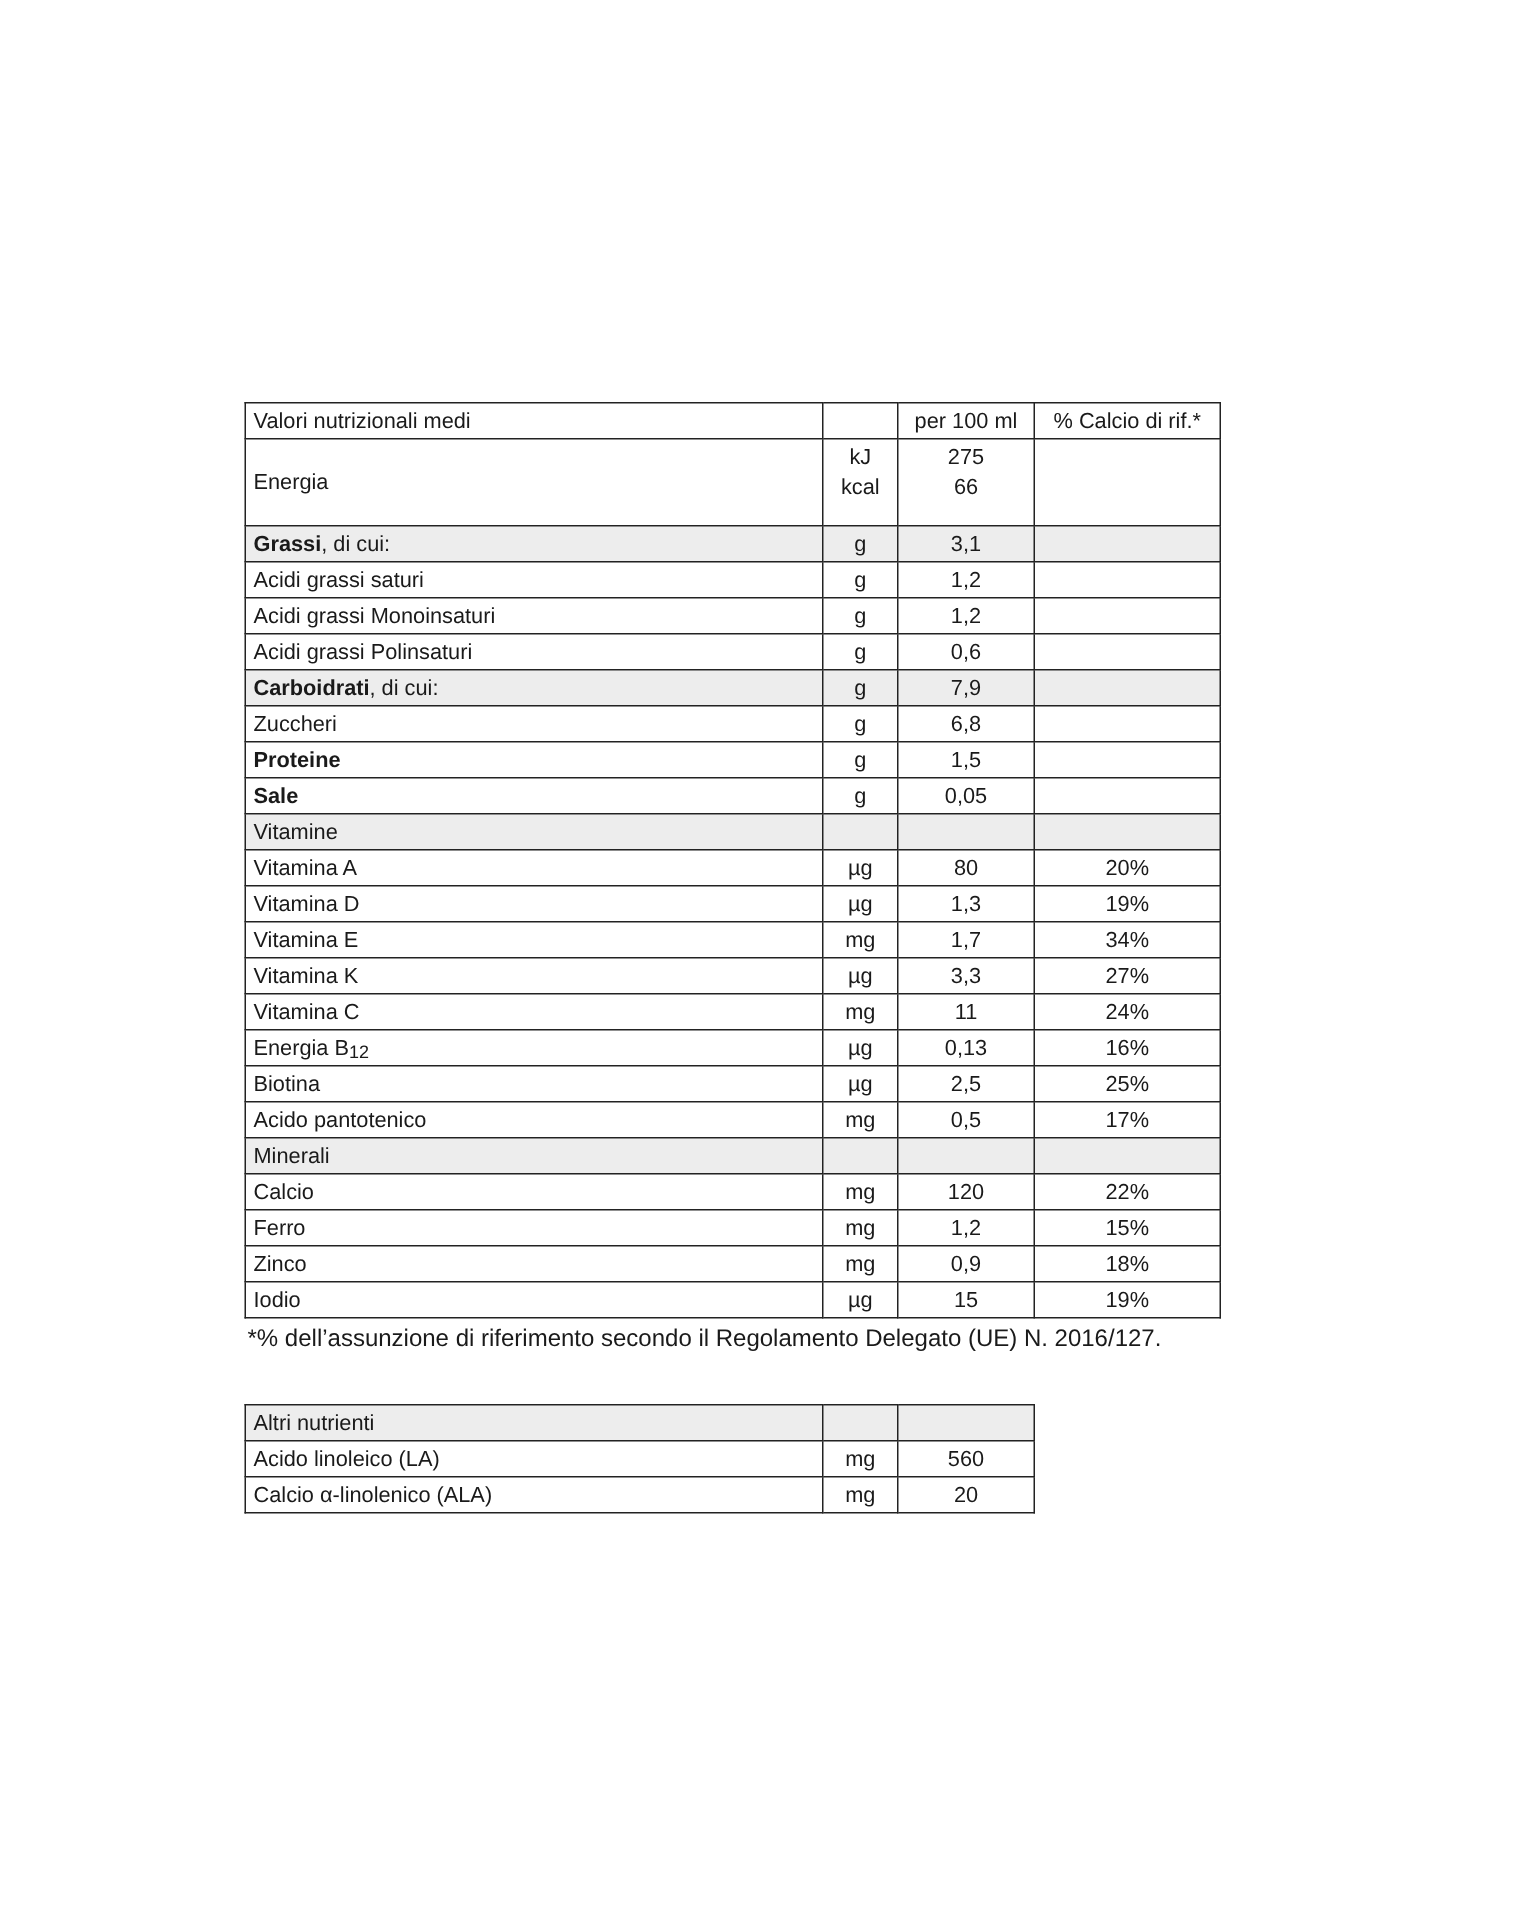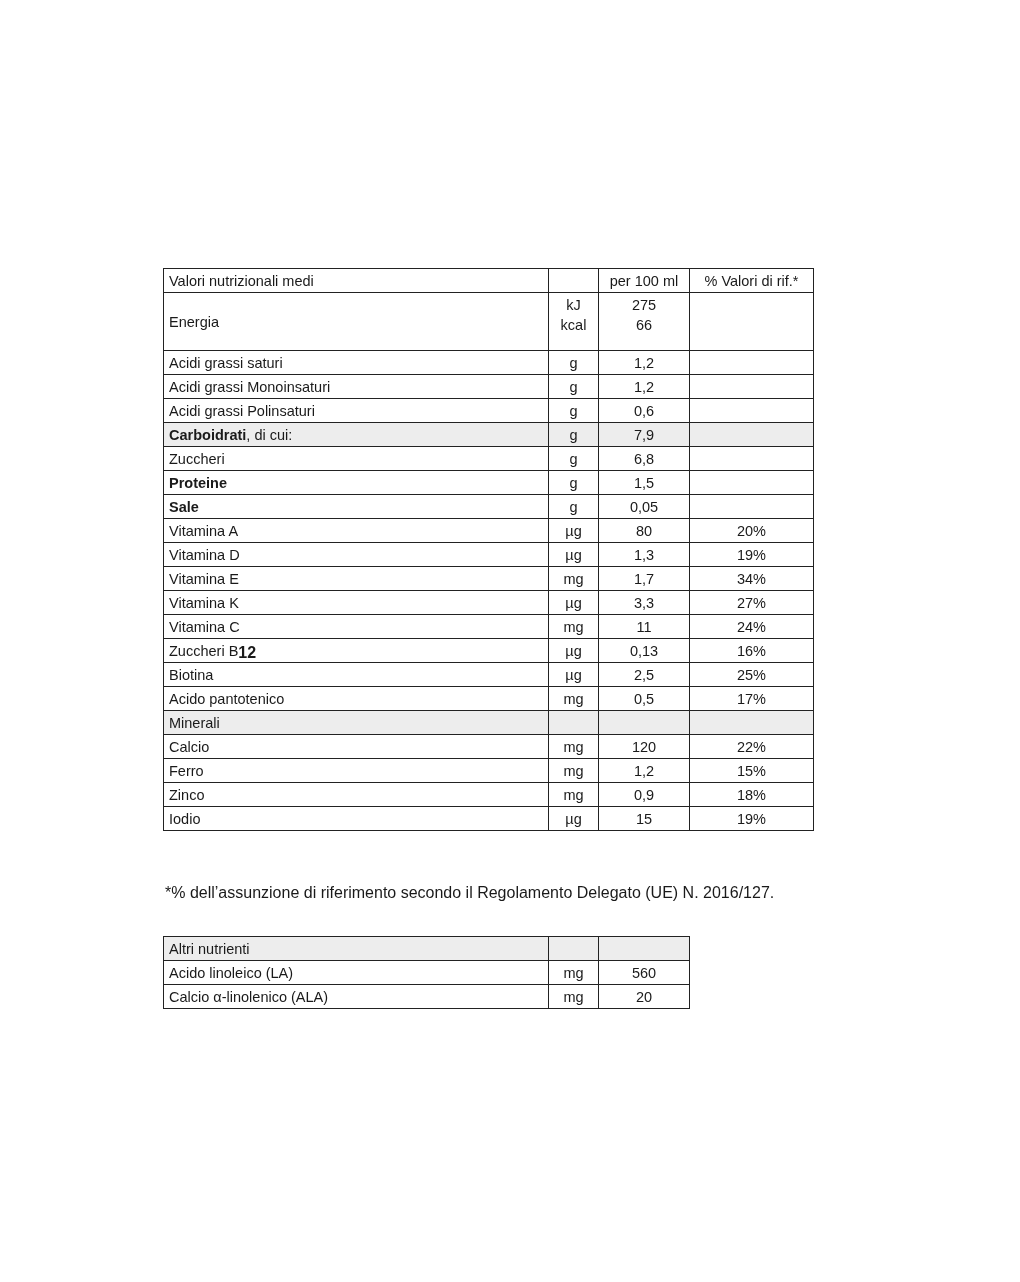--- a/index.html
+++ b/index.html
@@ -34,21 +34,21 @@
     tr.shade td { background: #ededed; }
     .energy td { height: 41px; }
     .energy td.stack { line-height: 20px; padding-top: 1px; padding-bottom: 15px; }
     #main { top: 268px; }
     #other { top: 936px; }
     .col1 { width: 385px; }
     .col2 { width: 50px; }
     .col3 { width: 91px; }
     .col4 { width: 124px; }
     b { font-weight: bold; }
-    sub { font-size: 16px; vertical-align: -2px; line-height: 0; font-weight: bold; }
+    sub { font-size: 12px; vertical-align: -2px; line-height: 0; }
     #footnote {
       position: absolute;
       left: 165px;
       top: 884px;
       font-size: 16px;
     }
     .hdr td { height: 23px; }
   </style>
 </head>
 <body>
@@ -58,36 +58,42 @@
     <col class="col1">
       <col class="col2">
       <col class="col3">
       <col class="col4">
   </colgroup>
   <tbody>
     <tr class="hdr">
       <td>Valori nutrizionali medi</td>
       <td></td>
       <td class="c">per 100 ml</td>
-      <td class="c">% Valori di rif.*</td>
+      <td class="c">% Calcio di rif.*</td>
     </tr>
     <tr class="energy">
       <td>Energia</td>
       <td class="c stack">
         <div>kJ</div>
         <div>kcal</div>
       </td>
       <td class="c stack">
         <div>275</div>
         <div>66</div>
       </td>
       <td></td>
     </tr>
   </tbody>
   <tbody id="macro-body">
+      <tr class="shade">
+        <td><b>Grassi</b><span>, di cui:</span></td>
+        <td class="c">g</td>
+        <td class="c">3,1</td>
+        <td class="c"></td>
+      </tr>
       <tr>
         <td><b></b><span>Acidi grassi saturi</span></td>
         <td class="c">g</td>
         <td class="c">1,2</td>
         <td class="c"></td>
       </tr>
       <tr>
         <td><b></b><span>Acidi grassi Monoinsaturi</span></td>
         <td class="c">g</td>
         <td class="c">1,2</td>
@@ -118,20 +124,26 @@
         <td class="c"></td>
       </tr>
       <tr>
         <td><b>Sale</b><span></span></td>
         <td class="c">g</td>
         <td class="c">0,05</td>
         <td class="c"></td>
       </tr>
     </tbody>
   <tbody id="vit-body">
+    <tr class="shade">
+      <td>Vitamine</td>
+      <td></td>
+      <td></td>
+      <td></td>
+    </tr>
   <tr>
         <td><span>Vitamina A</span><sub></sub></td>
         <td class="c">µg</td>
         <td class="c">80</td>
         <td class="c">20%</td>
       </tr>
       <tr>
         <td><span>Vitamina D</span><sub></sub></td>
         <td class="c">µg</td>
         <td class="c">1,3</td>
@@ -149,21 +161,21 @@
         <td class="c">3,3</td>
         <td class="c">27%</td>
       </tr>
       <tr>
         <td><span>Vitamina C</span><sub></sub></td>
         <td class="c">mg</td>
         <td class="c">11</td>
         <td class="c">24%</td>
       </tr>
       <tr>
-        <td><span>Zuccheri B</span><sub>12</sub></td>
+        <td><span>Energia B</span><sub>12</sub></td>
         <td class="c">µg</td>
         <td class="c">0,13</td>
         <td class="c">16%</td>
       </tr>
       <tr>
         <td><span>Biotina</span><sub></sub></td>
         <td class="c">µg</td>
         <td class="c">2,5</td>
         <td class="c">25%</td>
       </tr>

